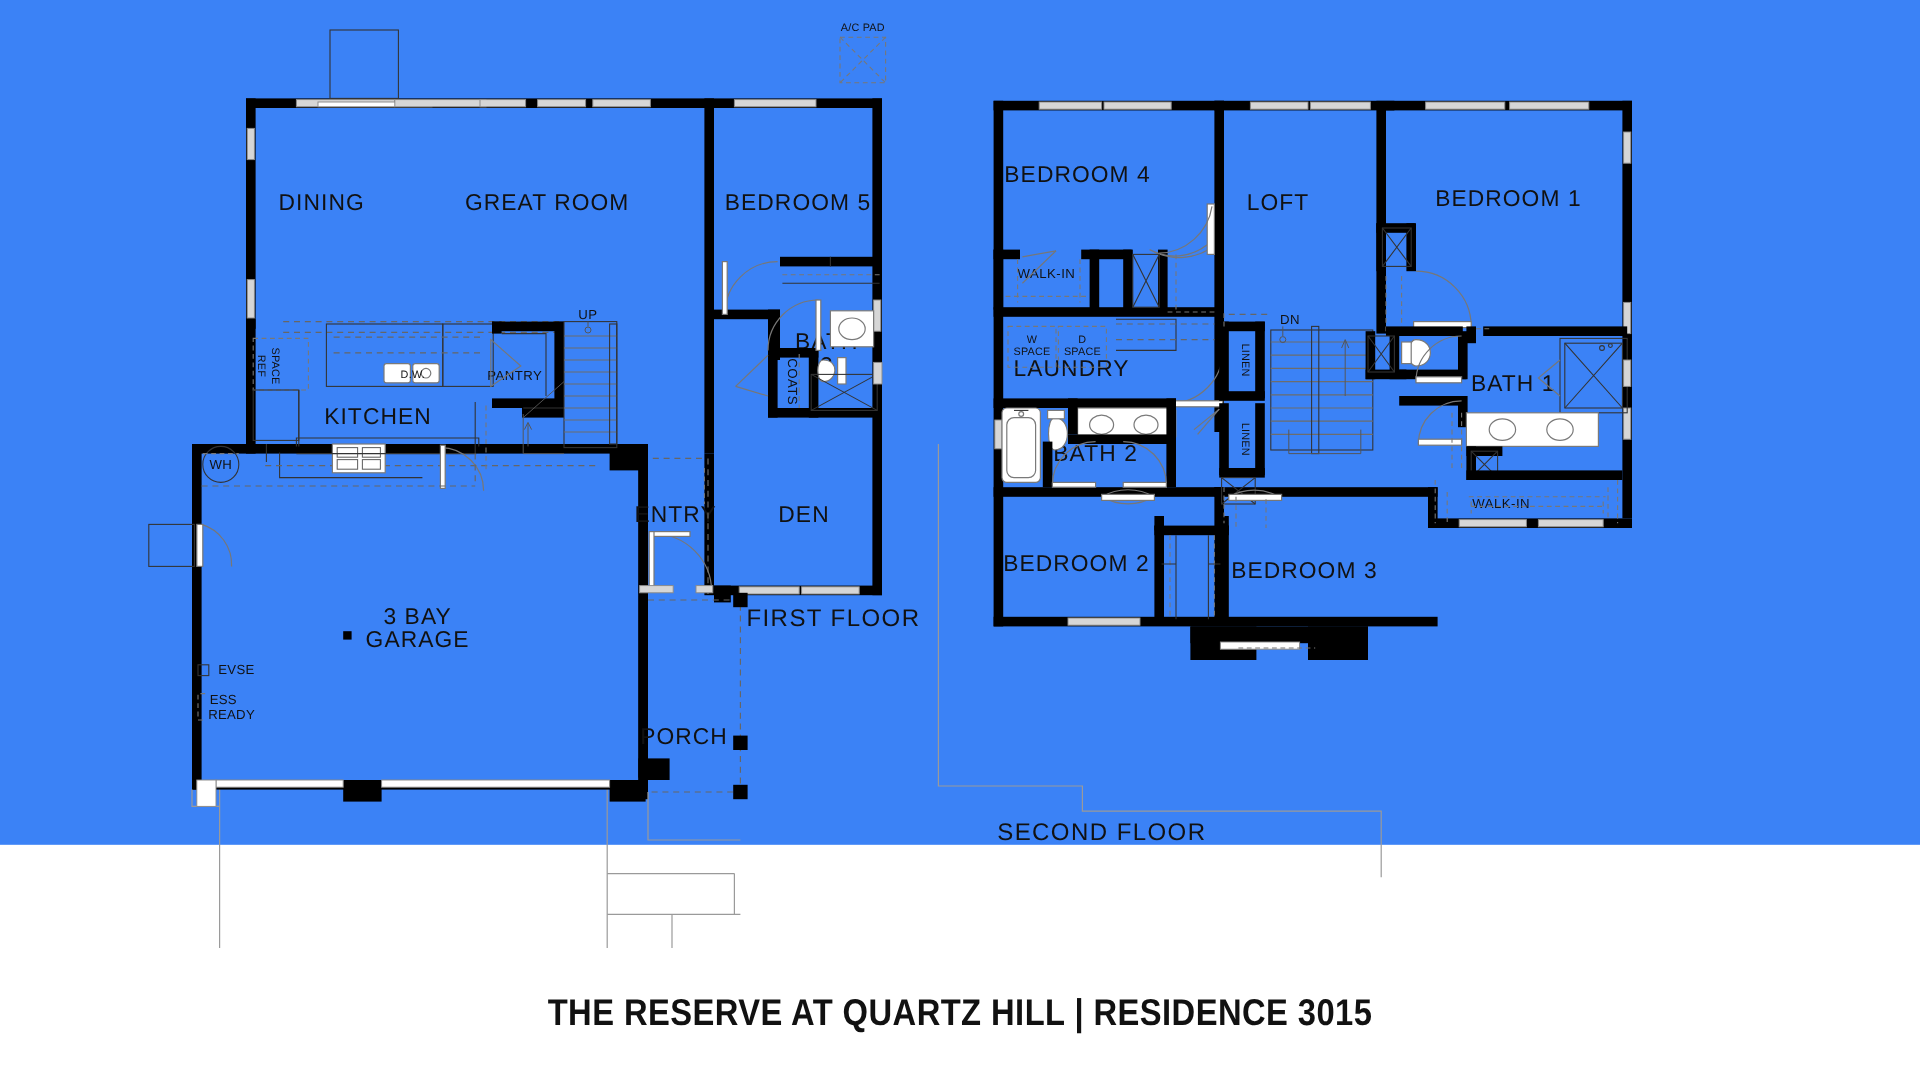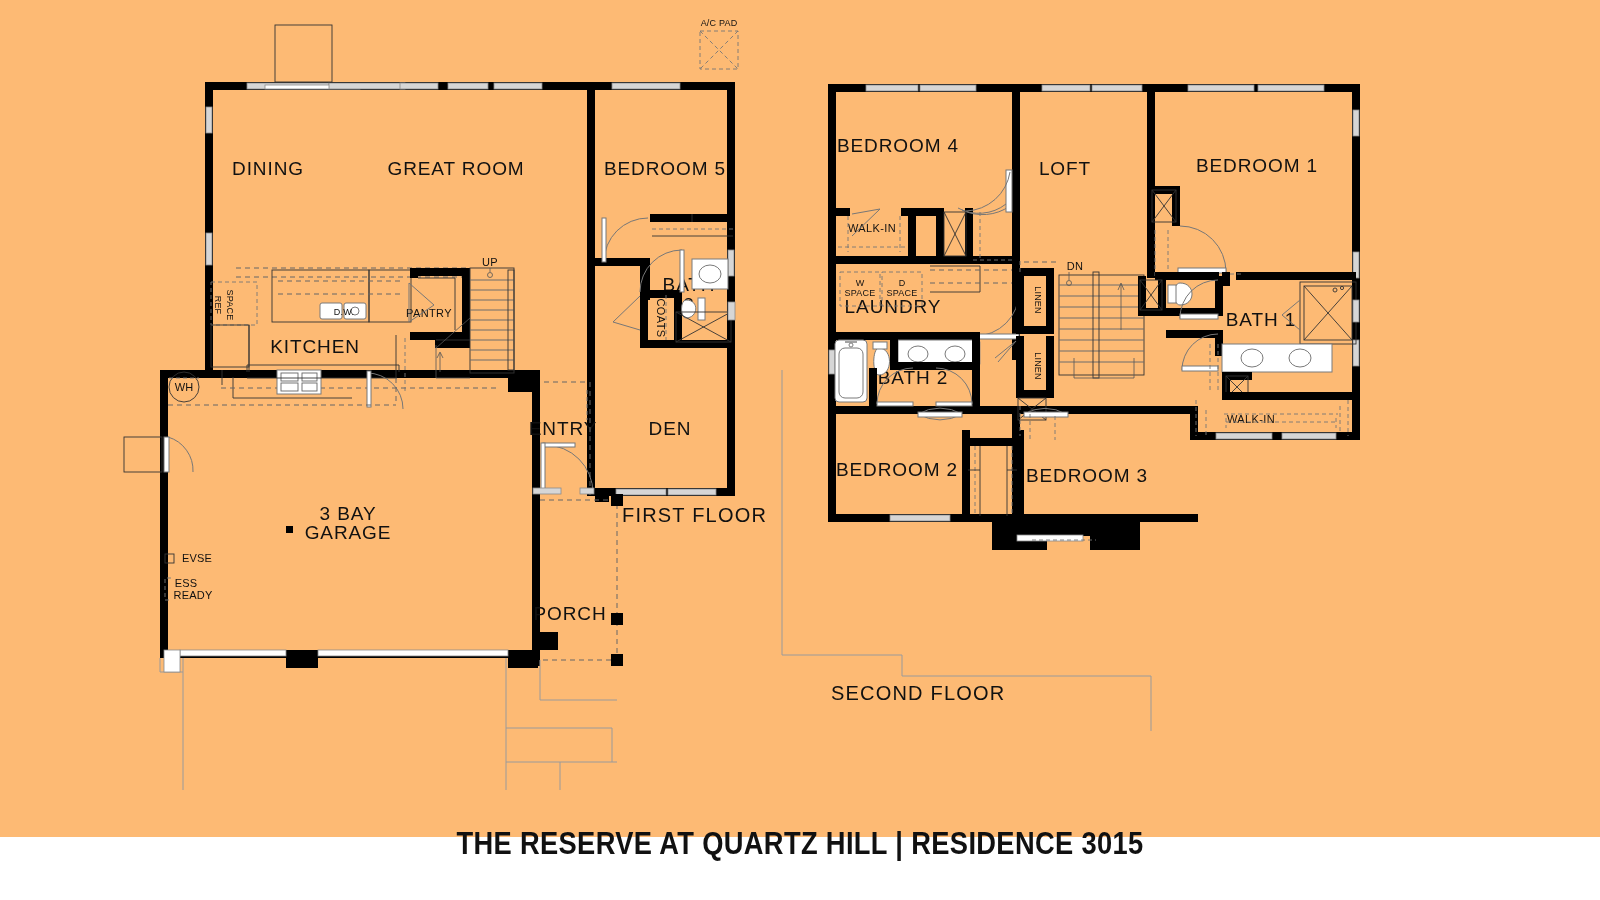--- a/index.html
+++ b/index.html
@@ -1,18 +1,18 @@
 <!DOCTYPE html>
 <html><head>
 <meta charset="utf-8">
 <style>
   html,body{margin:0;padding:0;background:#ffffff;}
   body{width:1600px;height:900px;overflow:hidden;
        font-family:"Liberation Sans","DejaVu Sans",sans-serif;color:#111;}
-  #stage{position:relative;width:1600px;height:837px;background:#fdba74;}
+  #stage{position:relative;width:1600px;height:704px;background:#3b82f6;}
   svg#plan{position:absolute;left:0;top:0;width:1600px;height:900px;}
 
   
   .wall      {fill:#000;stroke:none;}
   .thinner   {fill:none;stroke:#333;stroke-width:0.9;}
   .hair      {fill:none;stroke:#555;stroke-width:0.8;}
   .dash      {fill:none;stroke:#666;stroke-width:1;stroke-dasharray:5 4;}
   .dashfine  {fill:none;stroke:#777;stroke-width:0.9;stroke-dasharray:4 3;}
   .swing     {fill:none;stroke:#777;stroke-width:1;}
   .leaf      {fill:#ffffff;stroke:#777;stroke-width:1;}

